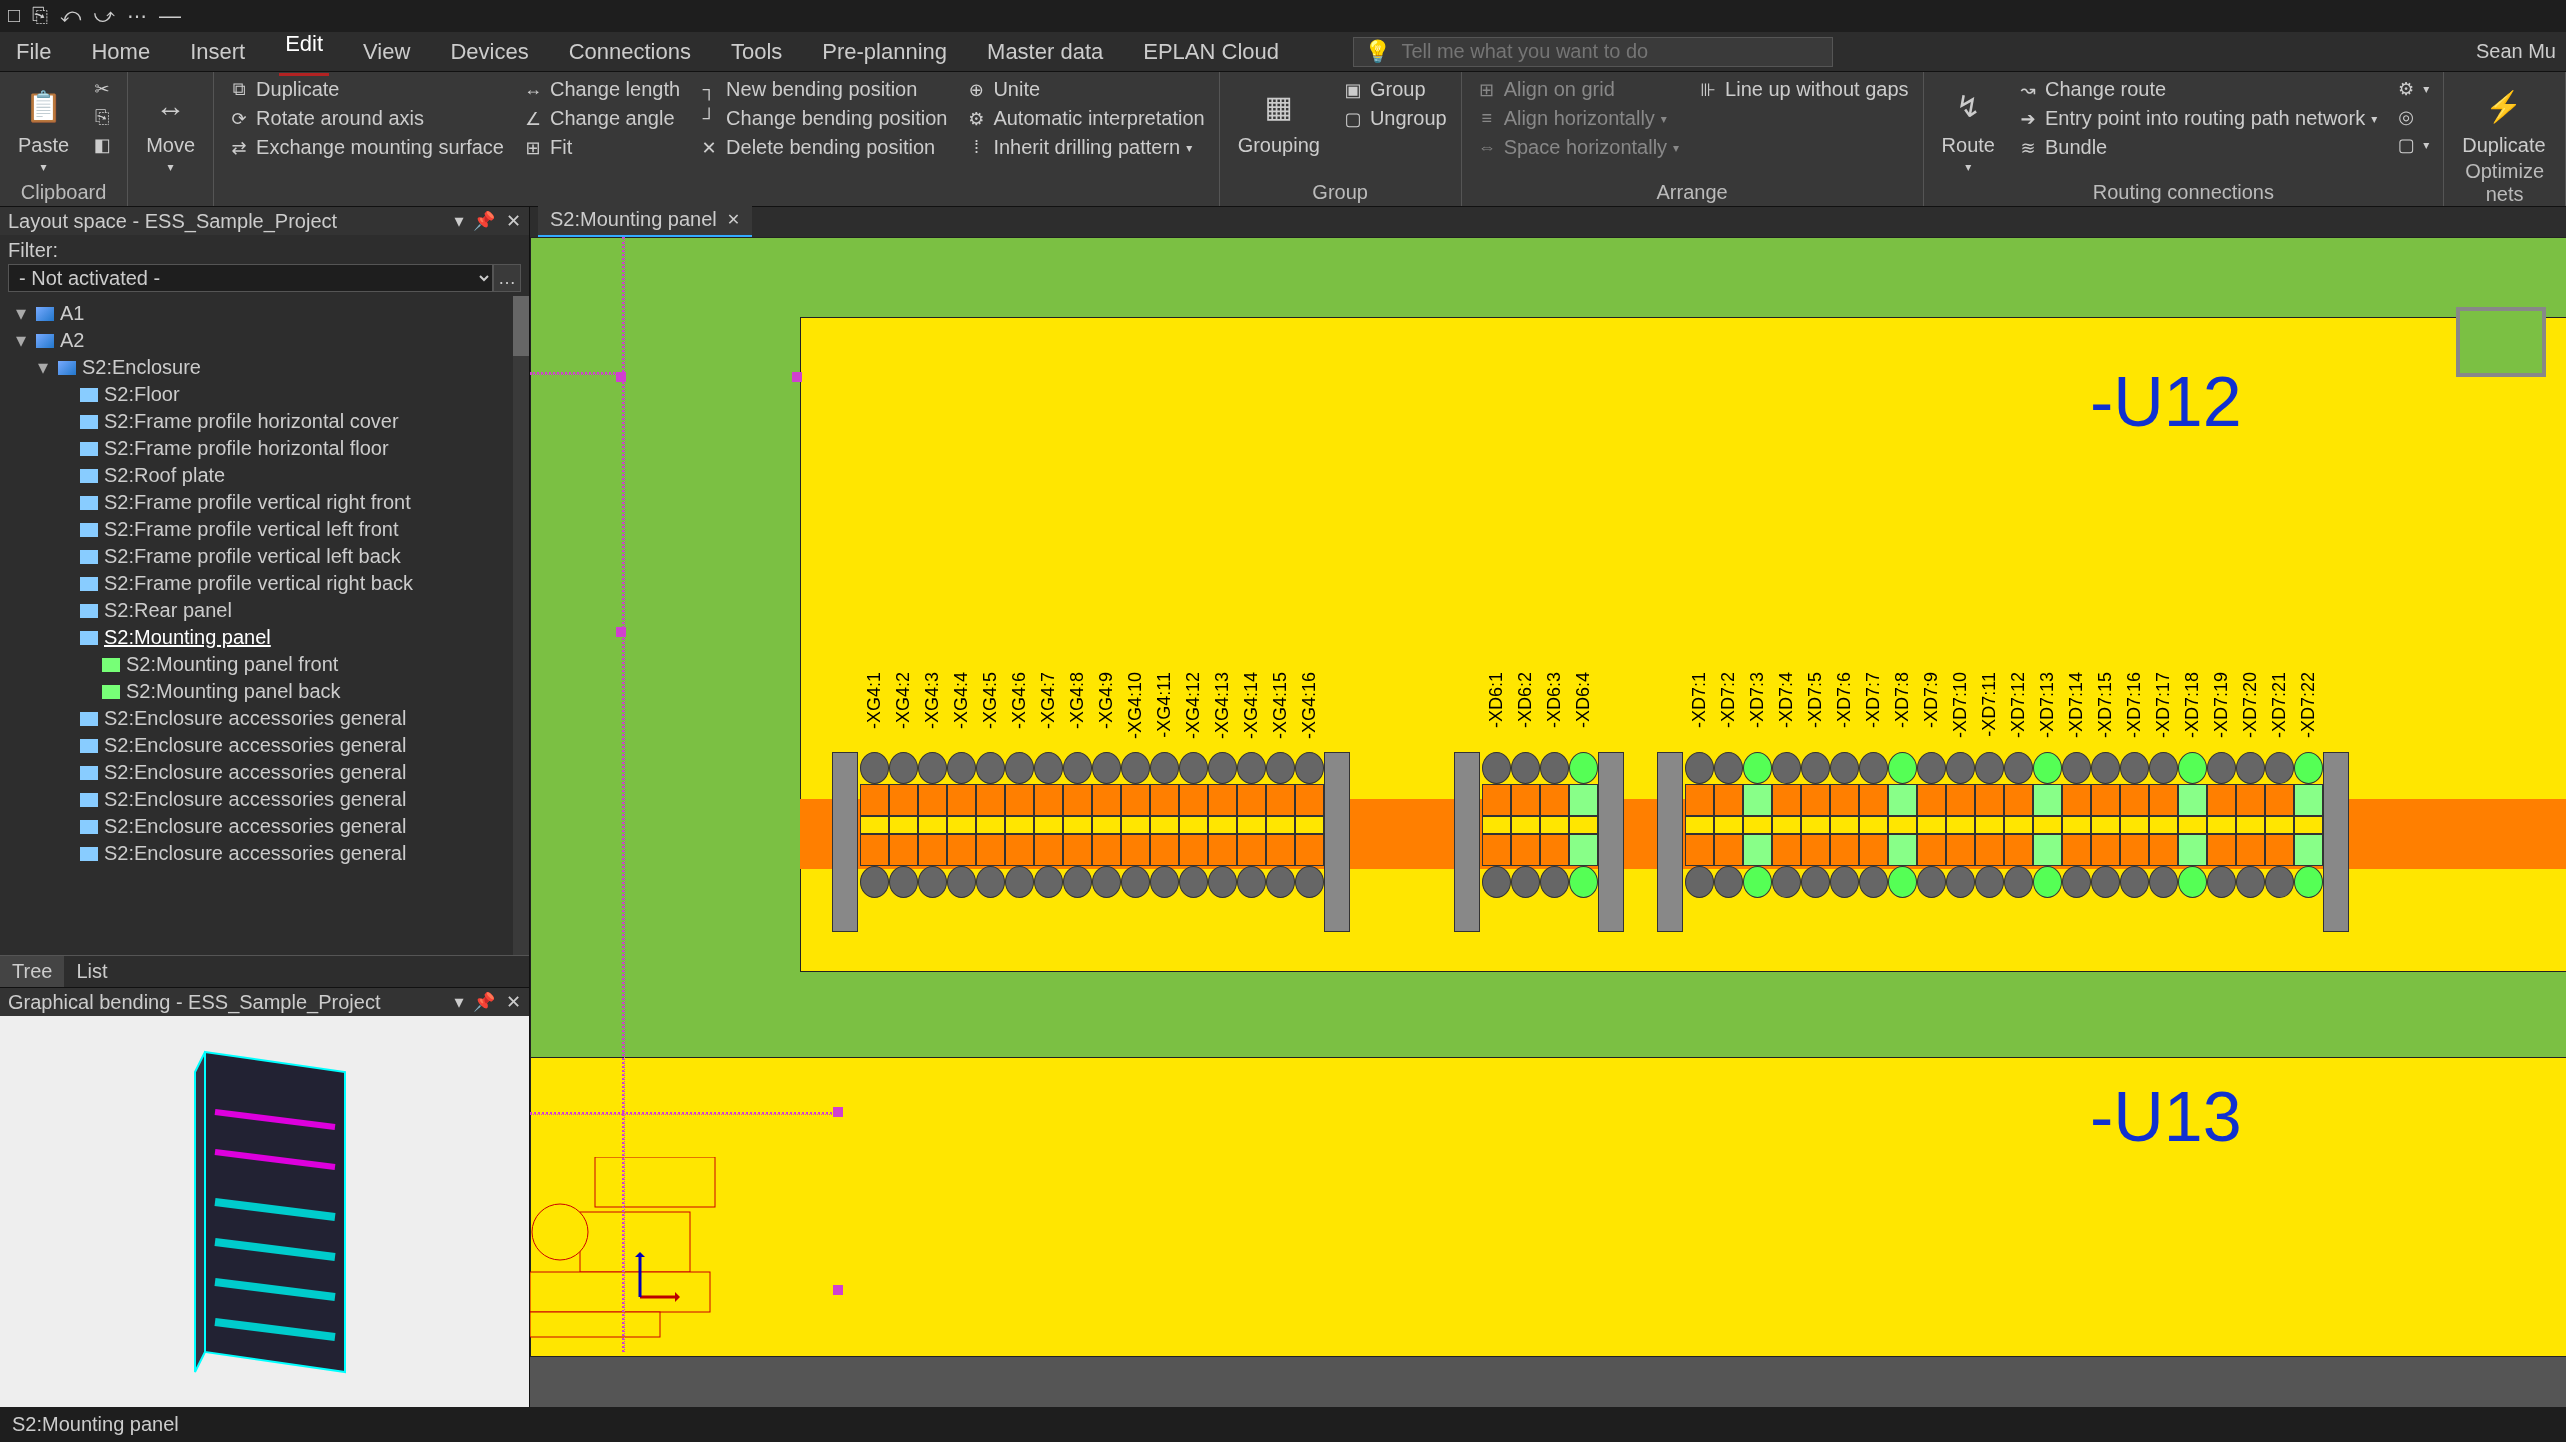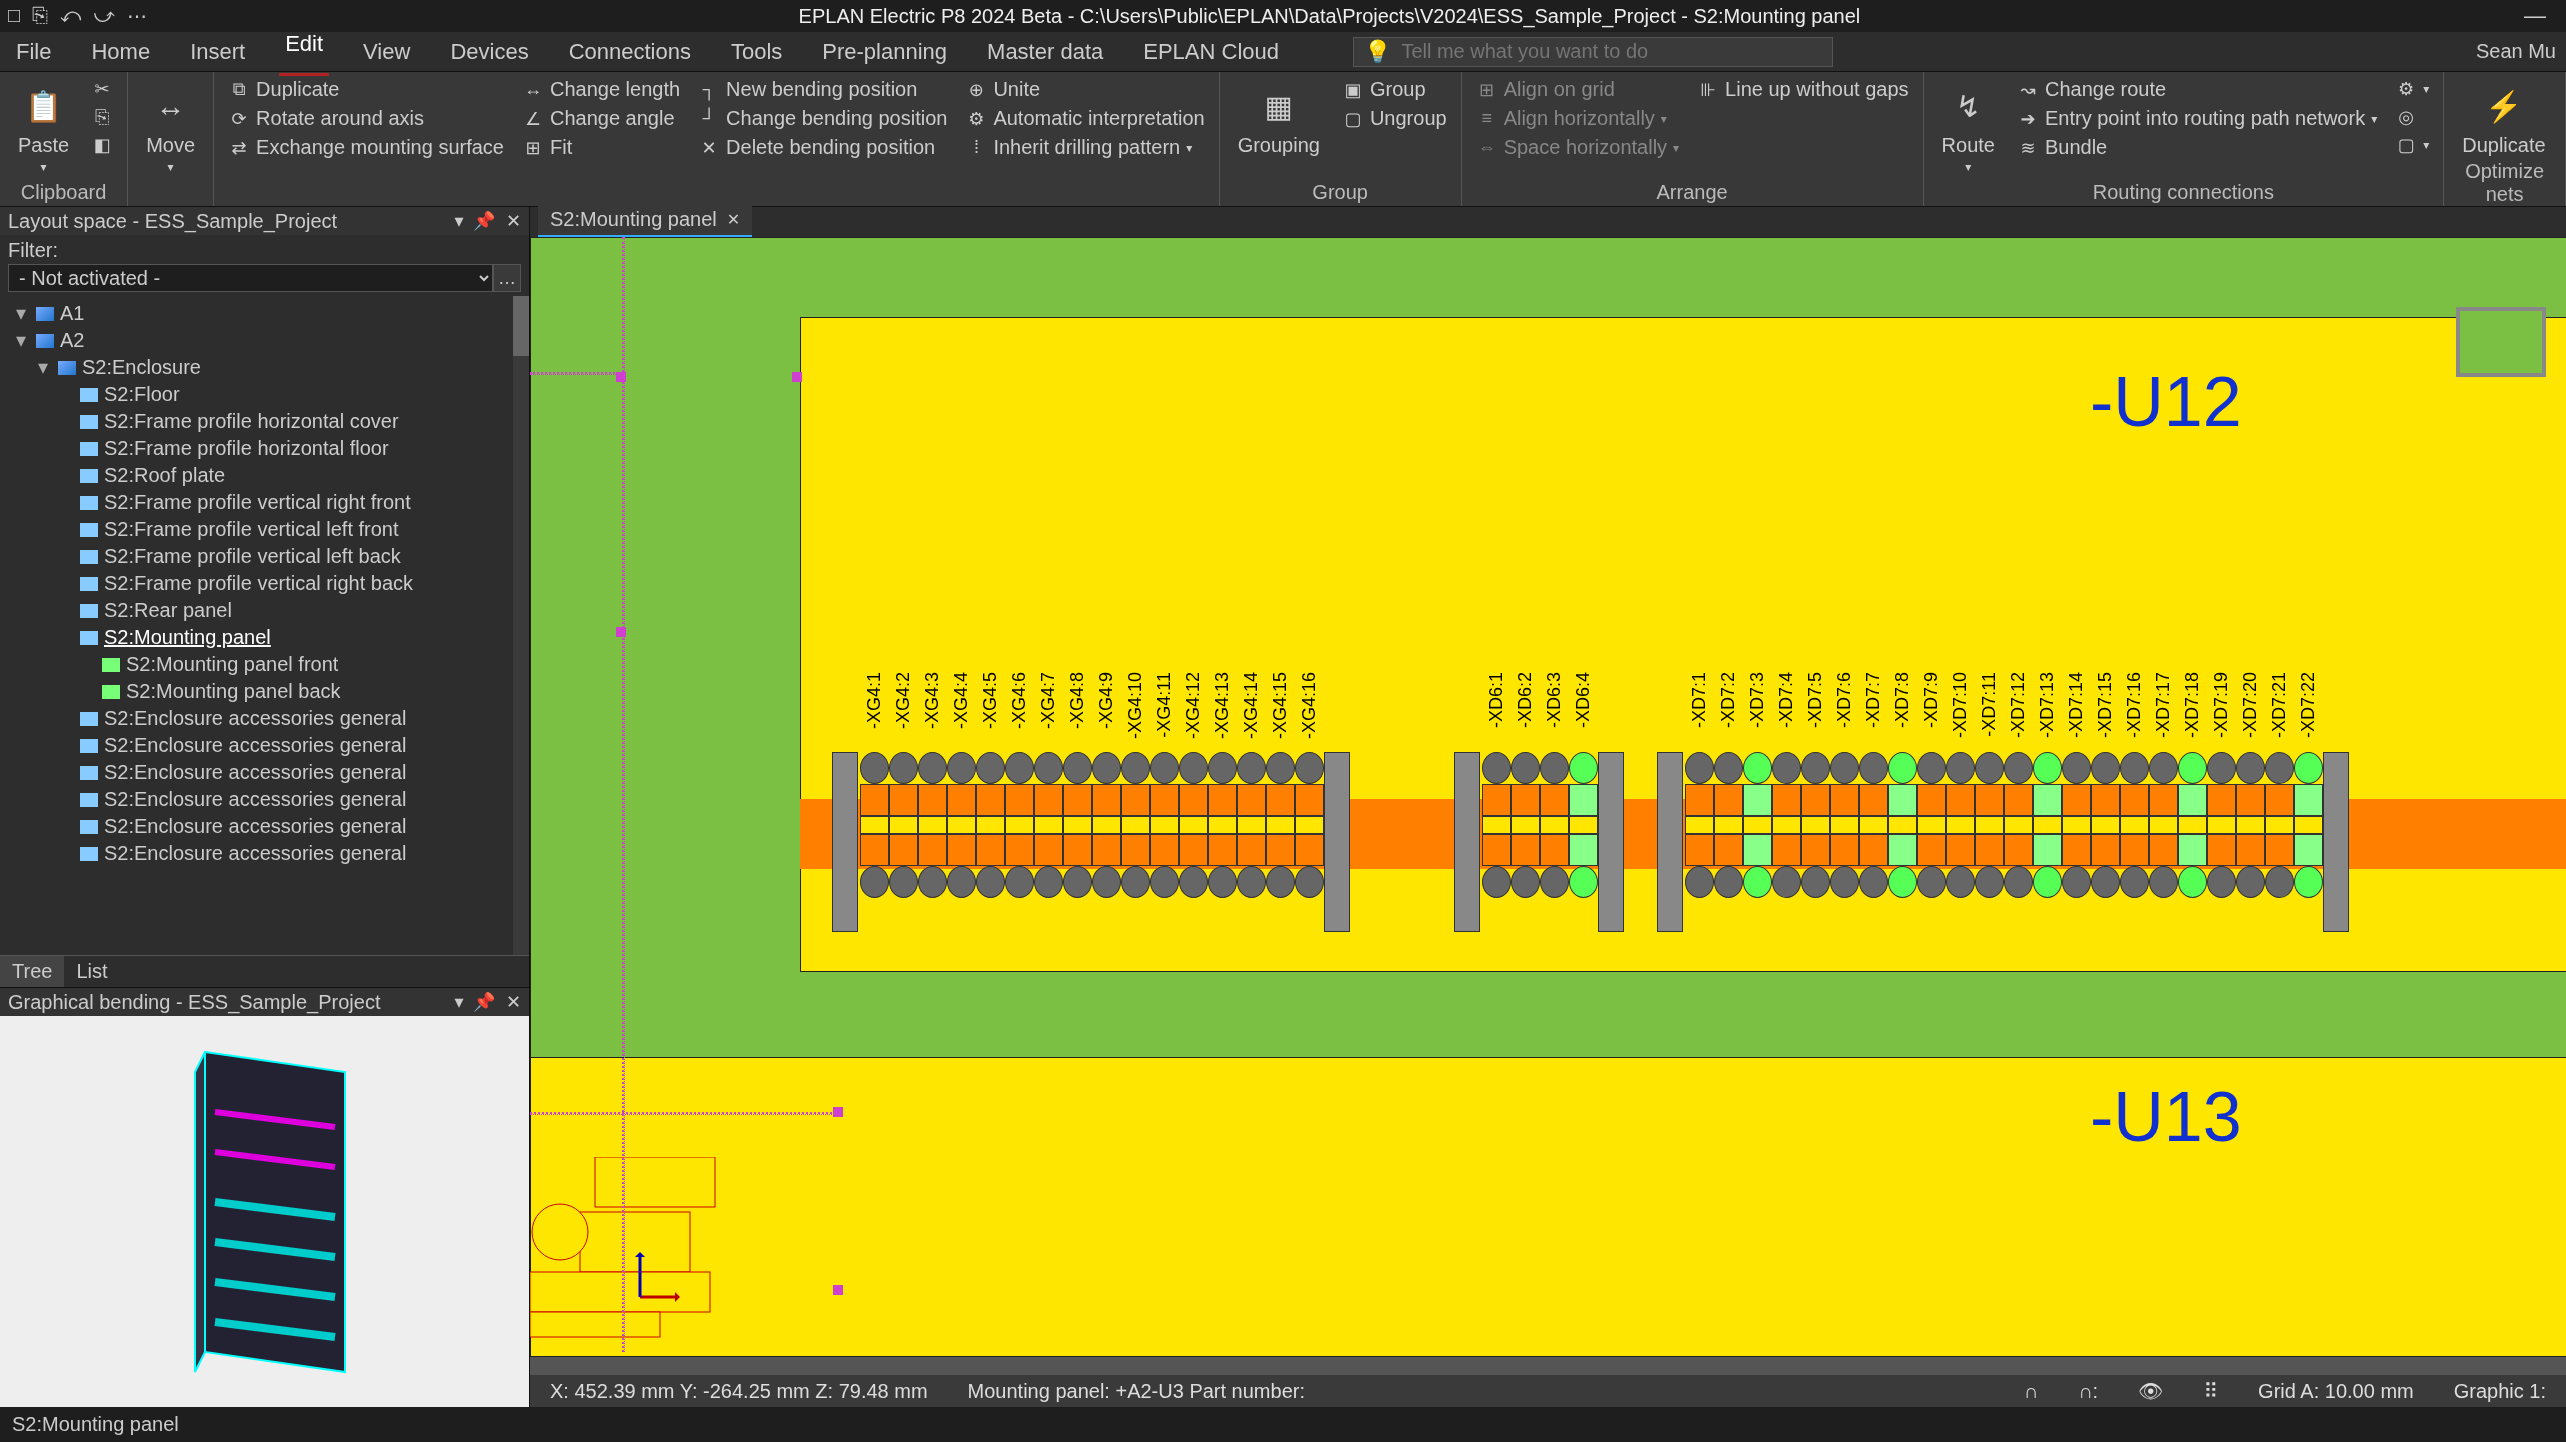--- a/index.html
+++ b/index.html
@@ -94,21 +94,20 @@
 <body>
 
 <div class="titlebar">
   <div class="qat">
     <span>□</span>
     <span>⎘</span>
     <span>⤺</span>
     <span>⤻</span>
     <span>⋯</span>
   </div>
-  <div class="title">EPLAN Electric P8 2024 Beta - C:\Users\Public\EPLAN\Data\Projects\V2024\ESS_Sample_Project - S2:Mounting panel</div>
   <span class="wbtn">—</span>
 </div>
 
 <div class="menubar">
   <span class="mitem">File</span>
   <span class="mitem">Home</span>
   <span class="mitem">Insert</span>
   <span class="mitem active">Edit</span>
   <span class="mitem">View</span>
   <span class="mitem">Devices</span>
@@ -781,29 +780,18 @@
       <div class="guide" style="left:86px;top:135px;width:10px;height:10px;border:2px solid #d040d0;background:#d040d0"></div>
       <div class="guide" style="left:92px;top:0;width:0;height:1115px;border-left:2px dotted #d040d0"></div>
       <div class="guide" style="left:262px;top:135px;width:10px;height:10px;border:2px solid #d040d0;background:#d040d0"></div>
       <div class="guide" style="left:86px;top:390px;width:10px;height:10px;border:2px solid #d040d0;background:#d040d0"></div>
       <div class="guide" style="left:0;top:875px;width:310px;height:0;border-top:2px dotted #d040d0"></div>
       <div class="guide" style="left:303px;top:870px;width:10px;height:10px;border:2px solid #d040d0;background:#d040d0"></div>
       <div class="guide" style="left:303px;top:1048px;width:10px;height:10px;border:2px solid #d040d0;background:#d040d0"></div>
 
       <div class="navthumb"></div>
     </div>
-    <div class="coordbar">
-      <span>X: 452.39 mm Y: -264.25 mm Z: 79.48 mm</span>
-      <span>Mounting panel: +A2-U3 Part number:</span>
-      <span class="sp"></span>
-      <span>∩</span>
-      <span>∩:</span>
-      <span>👁</span>
-      <span>⠿</span>
-      <span>Grid A: 10.00 mm</span>
-      <span>Graphic 1:</span>
-    </div>
   </div>
 </div>
 
 <div class="status">
   <span>S2:Mounting panel</span>
 </div>
 
 </body></html>

